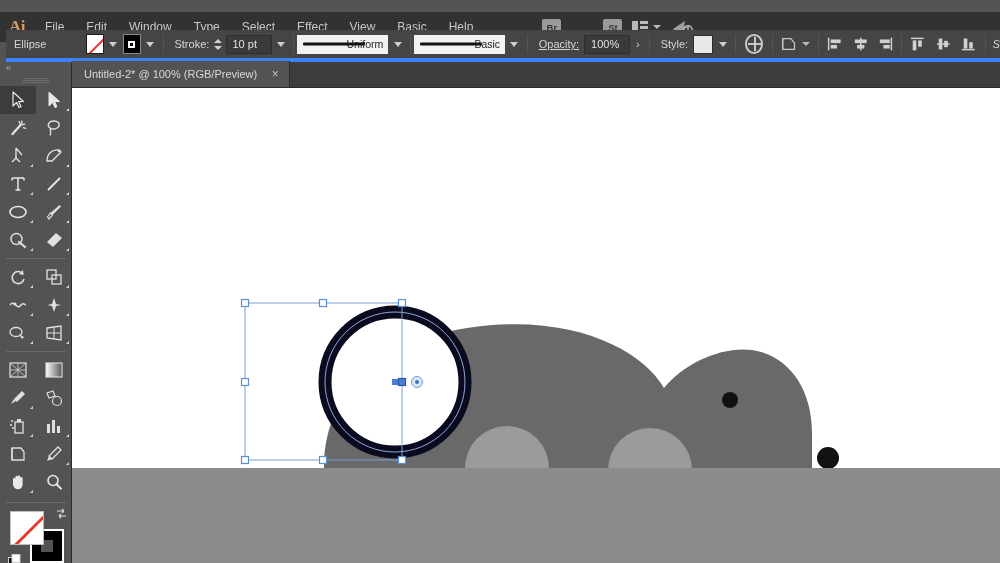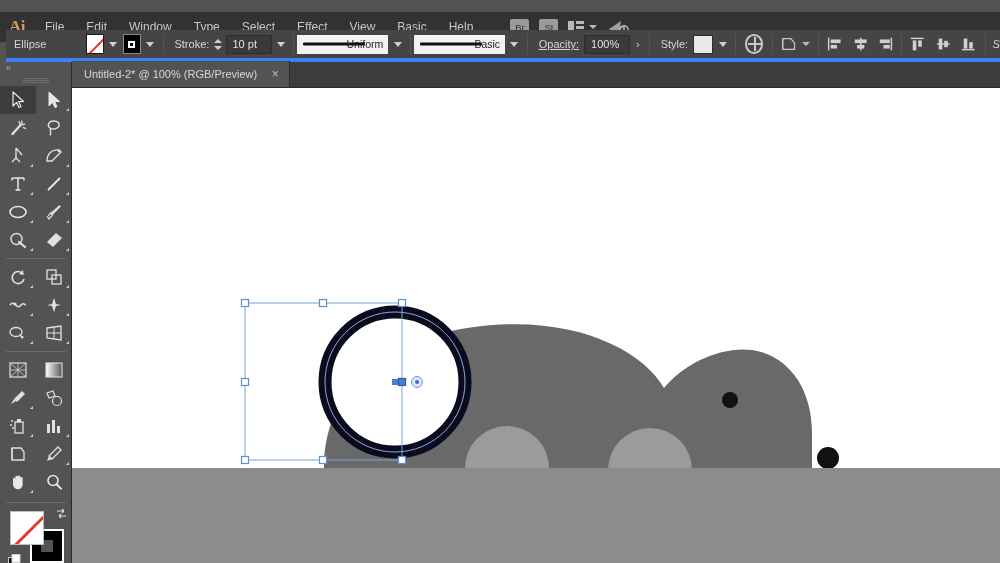--- a/index.html
+++ b/index.html
@@ -25,22 +25,22 @@
     letter-spacing: -0.5px;
     font-family: "Liberation Serif", serif;
   }
   .menu-item {
     padding: 0 11px; height: 30px; line-height: 30px;
     color: #c8c8c8; font-size: 12px;
   }
   .menubar-right { display: flex; align-items: center; margin-left: 26px; gap: 10px; }
   .app-chip {
     width: 19px; height: 17px; background: #9a9a9a; color: #333;
-    font-size: 9.5px; font-weight: normal; border-radius: 2px;
-    display: flex; align-items: center; justify-content: center;
+    font-size: 9.5px; font-weight: bold; border-radius: 2px;
+    display: flex; align-items: center; justify-content: center; margin-left: 32px;
   }
   .arrange-ico { display: flex; align-items: center; gap: 5px; }
   .arrange-glyph {
     width: 16px; height: 13px; position: relative; display: inline-block;
   }
   .arrange-glyph i {
     position: absolute; background: #b9b9b9; display: block;
   }
   .chev {
     width: 0; height: 0; border-left: 4px solid transparent;

